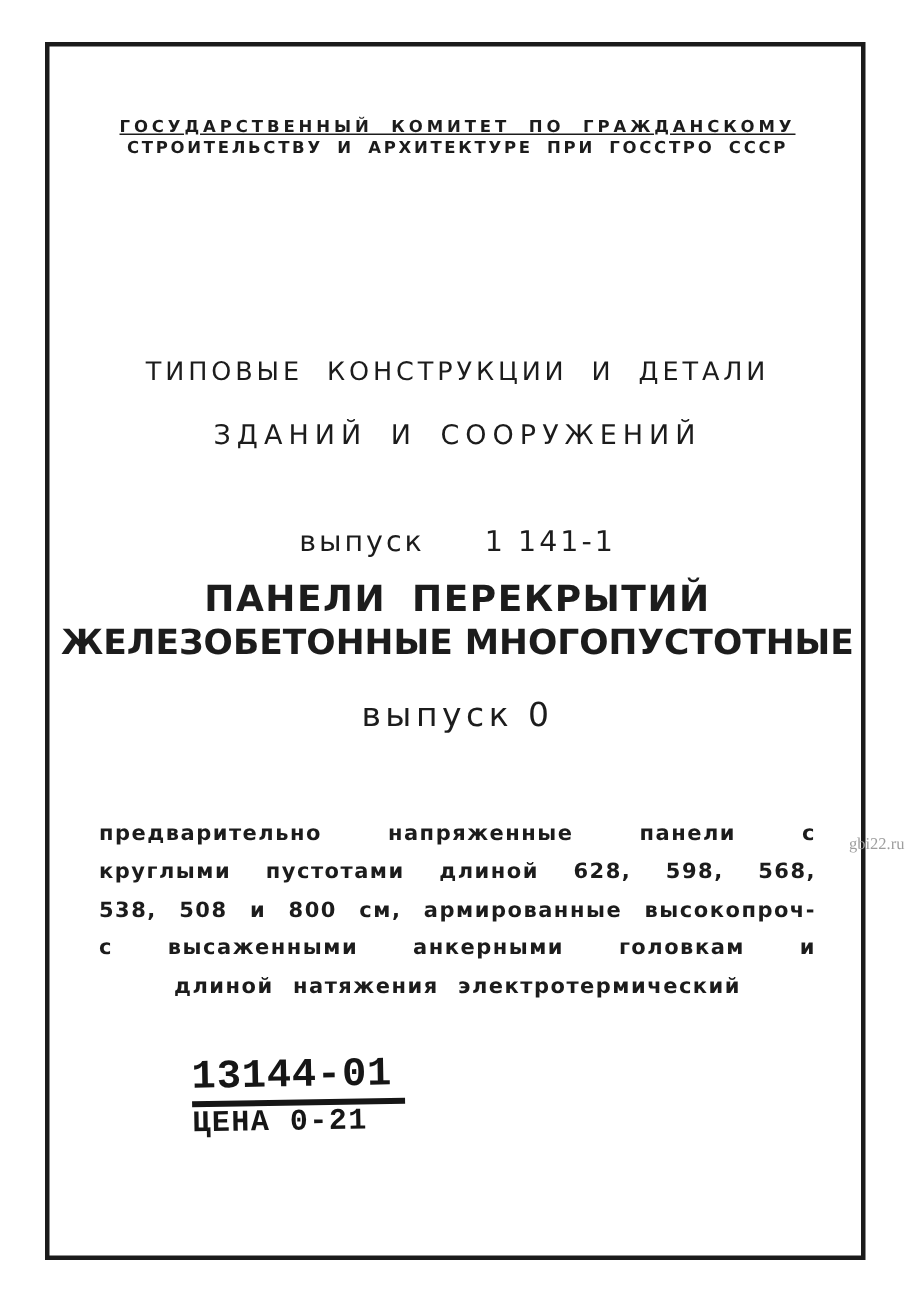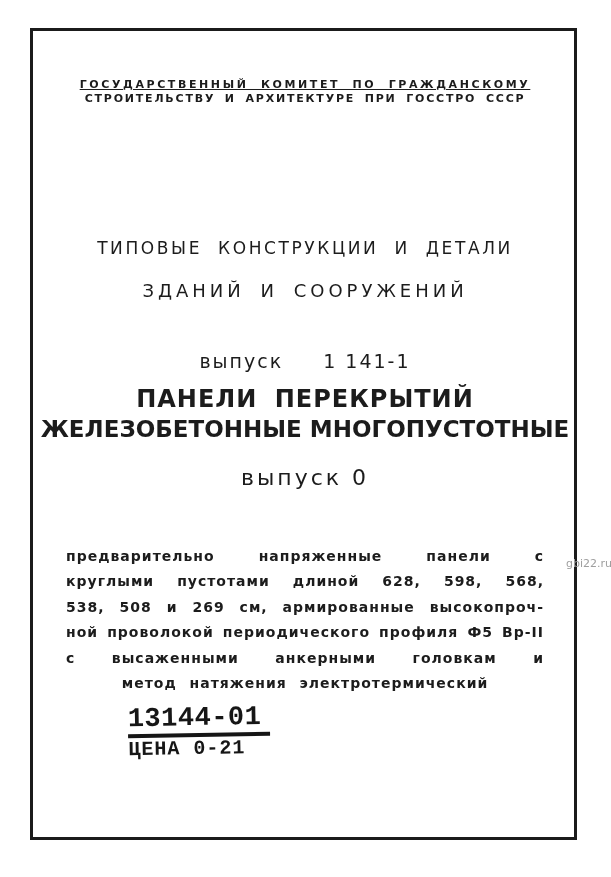--- a/index.html
+++ b/index.html
@@ -71,20 +71,21 @@
   }
   .stamp-number { font-size: 27px; line-height: 30px; letter-spacing: 0.5px; }
   .stamp-rule { width: 142px; height: 3.5px; background: #161616; margin-top: 0px; }
   .stamp-price { font-size: 20px; line-height: 22px; letter-spacing: 1px; margin-top: 1px; }
   .watermark {
     position: absolute;
     left: 566px; top: 557px;
     font-size: 11px;
     color: #9e9e9e;
     white-space: nowrap;
+    font-family: Liberation Serif, serif;
   }
 </style>
 </head>
 <body>
 
 <div class="page">
 
   <div class="frame"></div>
 
   <div class="centered hdr hdr1">ГОСУДАРСТВЕННЫЙ КОМИТЕТ ПО ГРАЖДАНСКОМУ</div>
@@ -100,24 +101,23 @@
   <div class="centered paneli2">ЖЕЛЕЗОБЕТОННЫЕ МНОГОПУСТОТНЫЕ</div>
   <div class="centered paneli1">ПАНЕЛИ ПЕРЕКРЫТИЙ</div>
 
   <div class="centered vypusk">
     <span>выпуск</span><span class="num">0</span>
   </div>
 
   <div class="para">
     <div class="para-line">предварительно напряженные панели с</div>
     <div class="para-line">круглыми пустотами длиной 628, 598, 568,</div>
-    <div class="para-line">538, 508 и 269 см, армированные высокопроч-</div>
-    <div class="para-line">ной проволокой периодического профиля Ф5 Вр-II</div>
+    <div class="para-line">538, 508 и 800 см, армированные высокопроч-</div>
     <div class="para-line">с высаженными анкерными головкам и</div>
-    <div class="para-line last">метод натяжения электротермический</div>
+    <div class="para-line last">длиной натяжения электротермический</div>
   </div>
 
 
   <div class="stamp">
     <div class="stamp-number">13144-01</div>
     <div class="stamp-rule"></div>
     <div class="stamp-price">ЦЕНА 0-21</div>
   </div>
 
   <div class="watermark">gbi22.ru</div>

